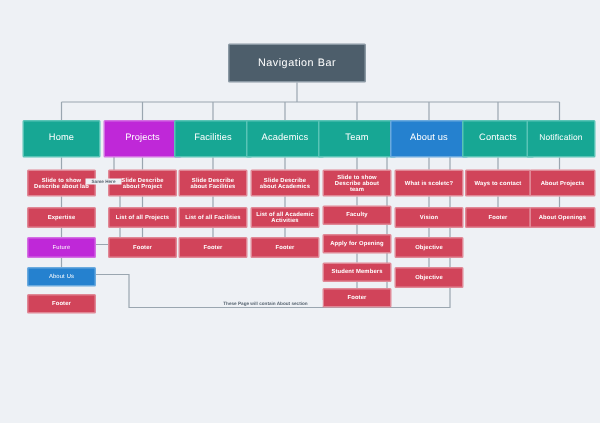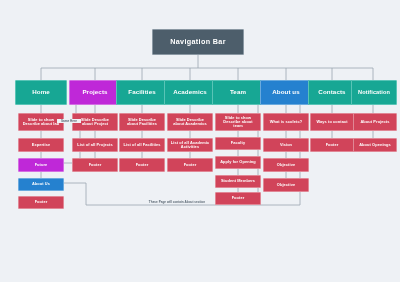--- a/index.html
+++ b/index.html
@@ -28,21 +28,21 @@
     pointer-events: none;
   }
   .node {
     position: absolute;
     box-sizing: border-box;
     display: flex;
     align-items: center;
     justify-content: center;
     text-align: center;
     color: #ffffff;
-    font-weight: bold;
+    font-weight: normal;
     line-height: 1.08;
     letter-spacing: 0.1px;
     border-radius: 1px;
     overflow: hidden;
     padding: 1px 2px;
   }
   .node-root {
     background: #4d5e6b;
     border: 1px solid #8a98a3;
     font-size: 7.2px;

